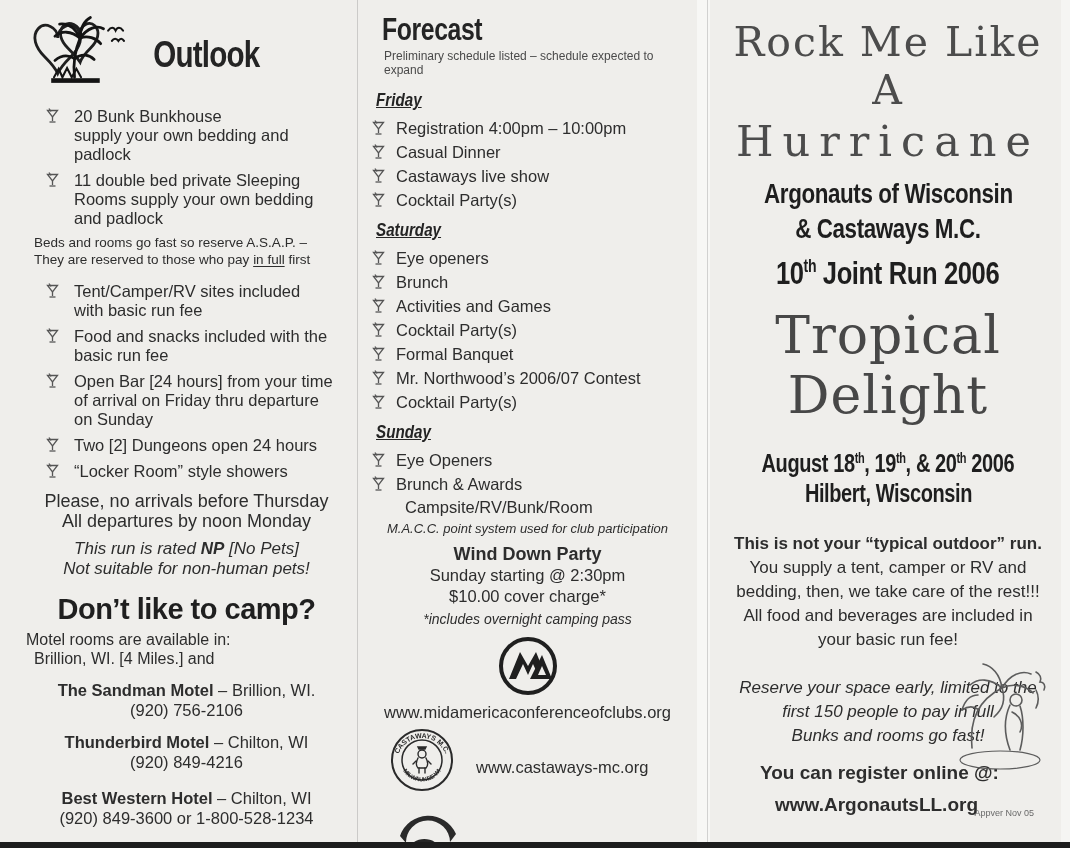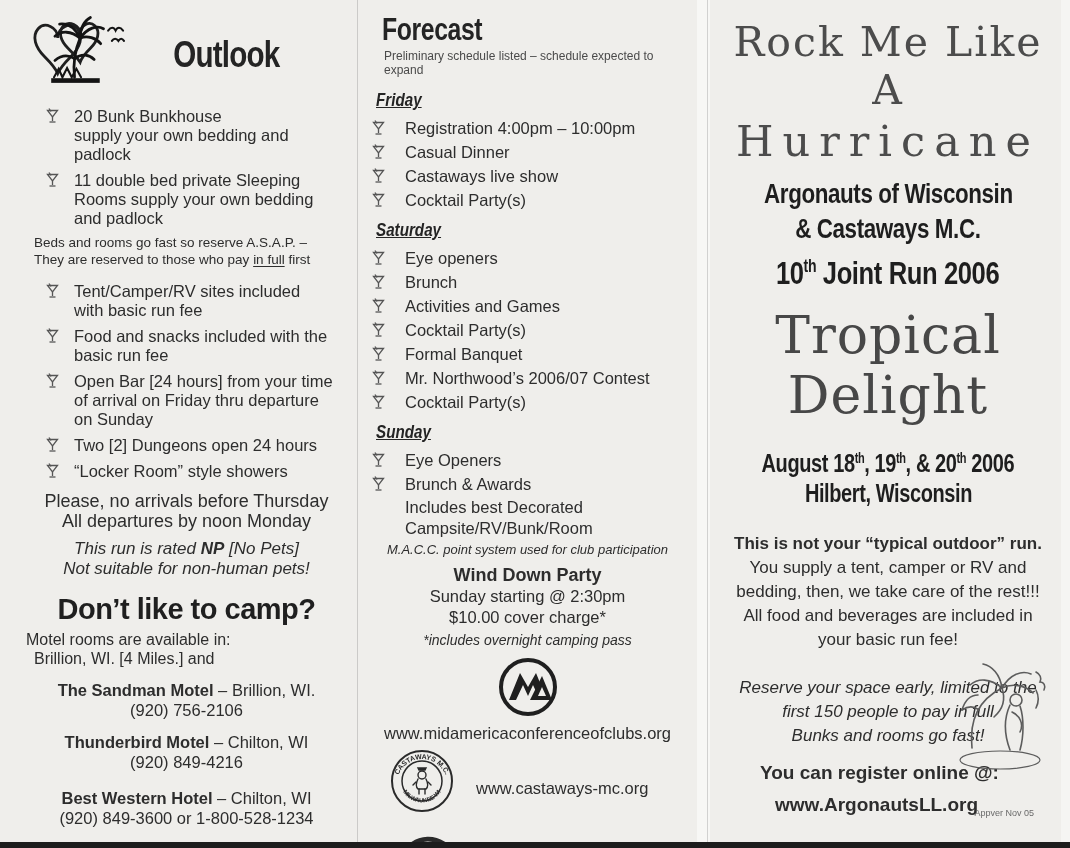--- a/index.html
+++ b/index.html
@@ -16,41 +16,41 @@
   #fold-1{left:357px;}
   #fold-2{left:707px;}
   .page-gap{position:absolute;top:0;bottom:6px;left:697px;width:13px;background:#f7f7f5;}
   .edge-right{position:absolute;top:0;bottom:6px;right:0;width:9px;background:#f5f5f3;}
   .scan-edge{position:absolute;left:0;right:0;bottom:0;height:6px;background:#1d1d1d;}
 
   .cond{display:inline-block;transform:scaleX(.8);transform-origin:center;font-weight:bold;}
   .cond-left{transform-origin:left center;}
 
   
-  .ol-header{display:flex;align-items:center;gap:22px;margin-bottom:4px;}
+  .ol-header{display:flex;align-items:center;gap:2px;margin-bottom:4px;}
   .ol-title{font-size:37px;color:#242424;letter-spacing:-1px;}
   .bullet{display:flex;gap:15px;margin:7px 0 7px 20px;font-size:16.5px;line-height:19px;}
   .bullet .mart{flex:0 0 auto;margin-top:1px;}
   .bullet .lines span{display:block;}
   .small-note{font-size:13.5px;line-height:16.5px;margin:2px 0 10px 8px;}
   .small-note u{text-underline-offset:2px;}
   .center-note{font-size:18px;line-height:20px;text-align:center;margin:10px 0 4px 0;}
   .rated{font-size:17px;line-height:20px;font-style:italic;text-align:center;margin:8px 0 14px 0;}
   .camp-head{font-size:29px;font-weight:bold;text-align:center;letter-spacing:-.5px;margin:10px 0 4px 0;color:#1f1f1f;}
   .camp-intro{font-size:16px;line-height:19px;}
   .camp-intro span{display:block;}
   .camp-intro span + span{margin-left:8px;}
   .motel{text-align:center;font-size:16.5px;line-height:20px;margin-top:12px;}
   .motel b{font-weight:bold;}
 
   
   .fc-title{font-size:31px;letter-spacing:-.5px;color:#242424;margin-left:10px;}
   .fc-sub{font-size:12px;color:#4a4a4a;margin:1px 0 6px 12px;}
   .day-label{font-size:19px;font-style:italic;text-decoration:underline;margin:6px 0 4px 4px;color:#242424;}
-  .fitem{display:flex;gap:20px;font-size:16.5px;line-height:22px;margin:2px 0;}
+  .fitem{display:flex;gap:11px;font-size:16.5px;line-height:22px;margin:2px 0;}
   .fitem .mart{flex:0 0 auto;margin-top:3px;}
   .extra-line{display:block;margin-left:33px;font-size:16.5px;line-height:21px;}
   .macc-note{font-size:13px;font-style:italic;text-align:center;margin-top:3px;}
   .wind-title{font-size:18px;font-weight:bold;text-align:center;margin-top:8px;}
   .wind-line{font-size:16.5px;text-align:center;line-height:21px;}
   .wind-foot{font-size:14px;font-style:italic;text-align:center;margin-top:4px;}
   .macc-logo-wrap{text-align:center;margin-top:8px;}
   .mid-link{font-size:16.5px;text-align:center;margin-top:2px;}
   .logo-row{display:flex;align-items:center;gap:22px;margin:6px 0 0 18px;}
   .logo-row .mid-link{margin-top:10px;text-align:center;}
@@ -301,21 +301,20 @@
         <use href="#martini"></use>
       </svg>
       <span>Eye Openers</span>
     </div>
   <div class="fitem">
       <svg class="mart" width="13" height="15" viewBox="0 0 13 15">
         <use href="#martini"></use>
       </svg>
       <span>Brunch &amp; Awards</span>
     </div>
-  <span class="extra-line">Includes best Decorated</span>
   <span class="extra-line">Campsite/RV/Bunk/Room</span>
 
   <div class="macc-note">M.A.C.C. point system used for club participation</div>
 
   <div class="wind-title">Wind Down Party</div>
   <div class="wind-line">Sunday starting @ 2:30pm</div>
   <div class="wind-line">$10.00 cover charge*</div>
   <div class="wind-foot">*includes overnight camping pass</div>
 
   <div class="macc-logo-wrap">

